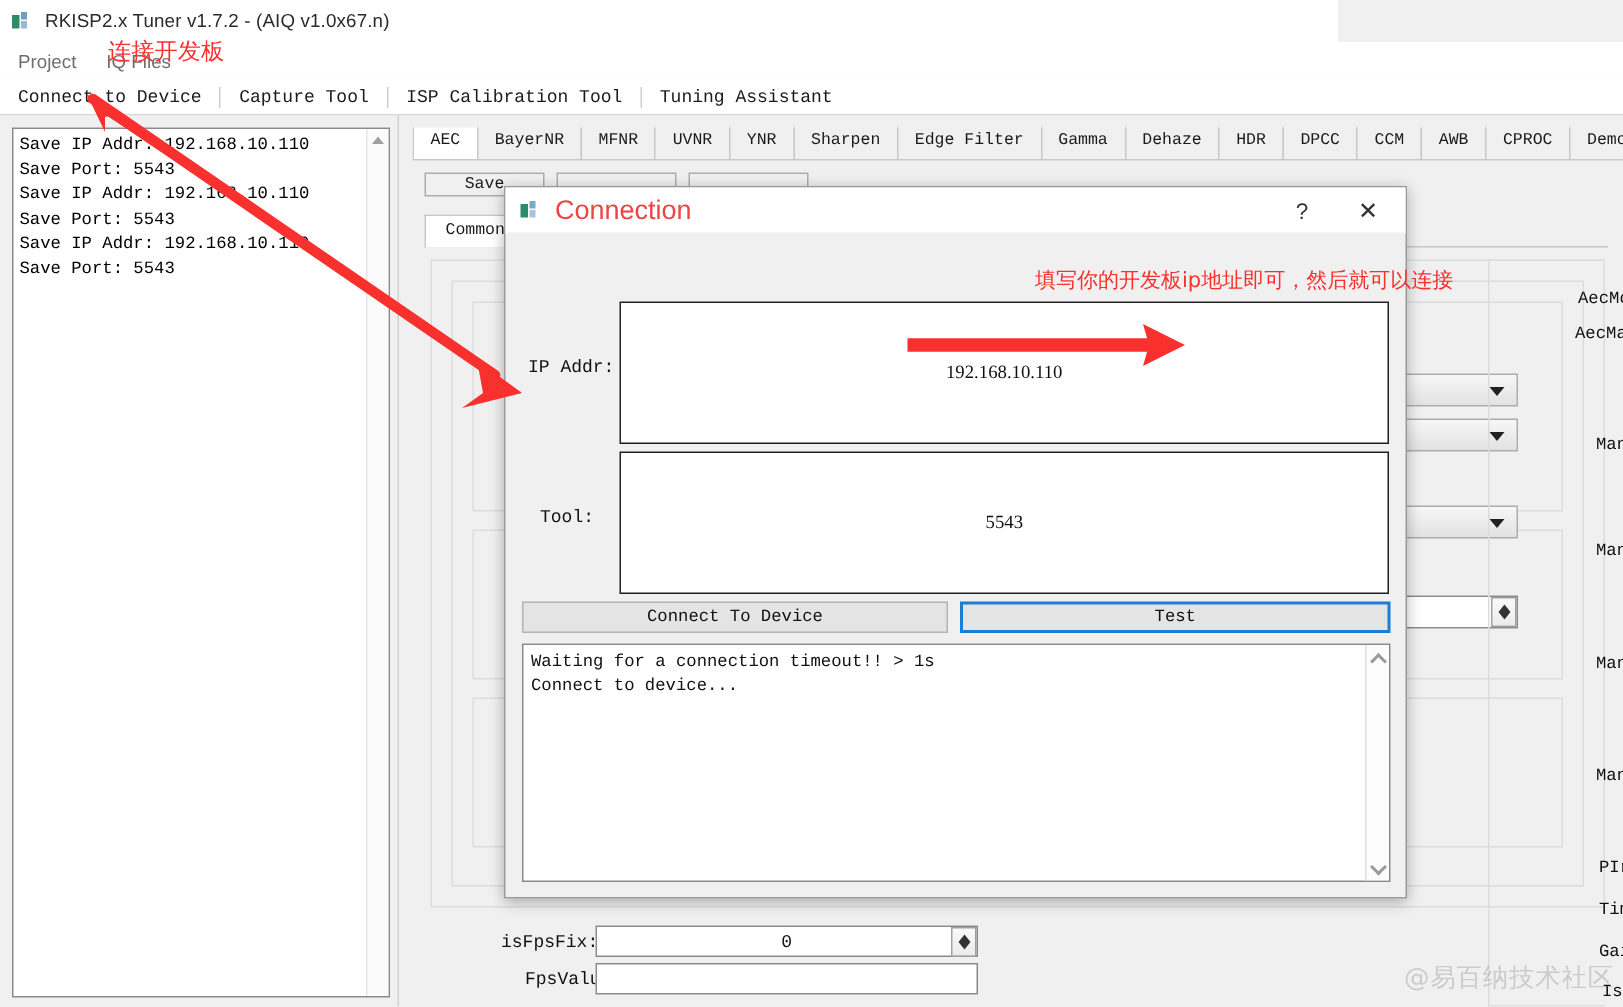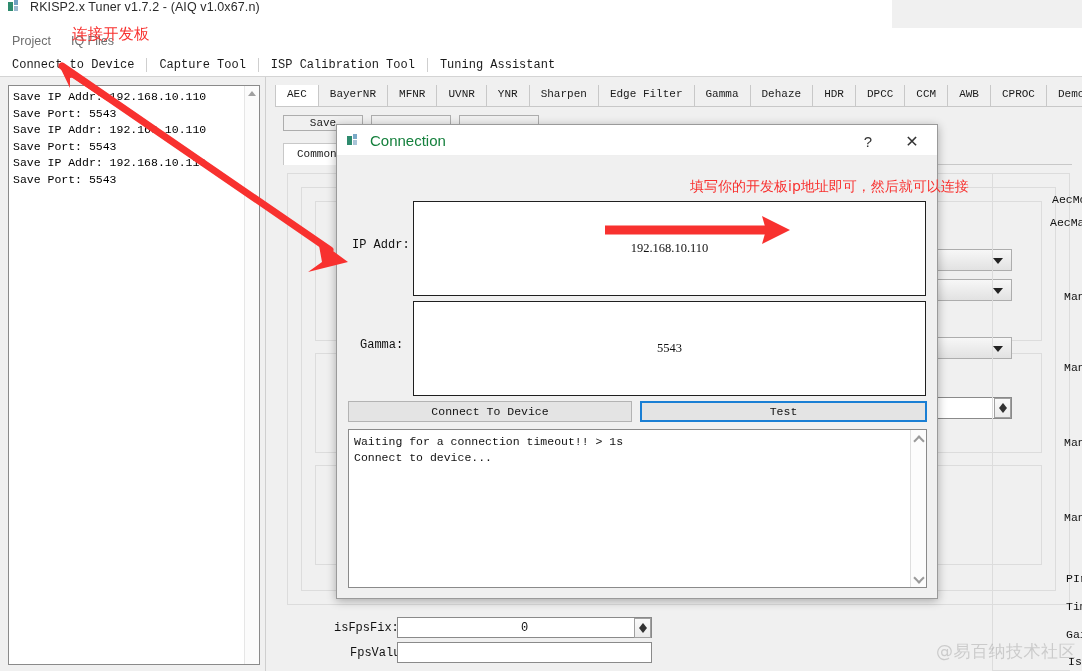--- a/index.html
+++ b/index.html
@@ -14,21 +14,21 @@
   .app {
     position: relative;
     width: 1082px; height: 671px;
     background: #f0f0f0;
   }
 
   
   .titlebar {
     position: absolute; left: 0; top: 0; width: 892px; height: 28px;
     background: #ffffff;
-    display: flex; align-items: flex-start;
+    display: flex; align-items: center;
     padding-left: 8px;
   }
   .app-icon {
     width: 14px; height: 13px; margin-right: 8px;
     position: relative; flex: none;
   }
   .app-icon i { position: absolute; display: block; }
   .app-icon .sq1 { left:0; top:2px; width:5px; height:9px; background:#2e8b6e; }
   .app-icon .sq2 { left:6px; top:0px; width:4px; height:5px; background:#6f9fc0; }
   .app-icon .sq3 { left:6px; top:6px; width:4px; height:5px; background:#9ab8cf; }
@@ -225,21 +225,21 @@
     border-bottom: 1px solid #efefef;
   }
   .dlg-icon {
     width: 14px; height: 13px; margin-left: 10px; margin-right: 9px;
     position: relative; flex: none;
   }
   .dlg-icon i { position: absolute; display: block; }
   .dlg-icon .sq1 { left:0; top:2px; width:5px; height:9px; background:#2e8b6e; }
   .dlg-icon .sq2 { left:6px; top:0px; width:4px; height:5px; background:#7aa9c7; }
   .dlg-icon .sq3 { left:6px; top:6px; width:4px; height:5px; background:#a9c4d7; }
-  .dlg-title-text { font-size: 15px; color: #15803d; }
+  .dlg-title-text { font-size: 18px; color: #ef4444; }
   .dlg-help {
     position: absolute; right: 56px; top: 5px;
     width: 26px; height: 22px;
     font-size: 15px; color: #333;
     display: flex; align-items: center; justify-content: center;
   }
   .dlg-close {
     position: absolute; right: 10px; top: 5px;
     width: 30px; height: 22px;
     font-size: 16px; color: #333;
@@ -461,21 +461,21 @@
       <span class="dlg-help">?</span>
       <span class="dlg-close">✕</span>
     </div>
 
     <div class="dlg-body">
       <span class="dlg-row-label" style="left:15px; top:82px;">IP Addr:</span>
       <div class="dlg-textbox" style="left:76px; top:45px; width:513px; height:95px;">
         <span>192.168.10.110</span>
       </div>
 
-      <span class="dlg-row-label" style="left:23px; top:182px;">Gamma:</span>
+      <span class="dlg-row-label" style="left:23px; top:182px;">Tool:</span>
       <div class="dlg-textbox" style="left:76px; top:145px; width:513px; height:95px;">
         <span>5543</span>
       </div>
 
       <div class="dlg-btn" style="left:11px; top:245px; width:284px;">Connect To Device</div>
       <div class="dlg-btn focused" style="left:303px; top:245px; width:287px;">Test</div>
 
       <div class="dlg-log" style="left:11px; top:273px; width:579px; height:159px;">
         <div class="dlg-log-text">Waiting for a connection timeout!! &gt; 1s
 Connect to device...</div>

